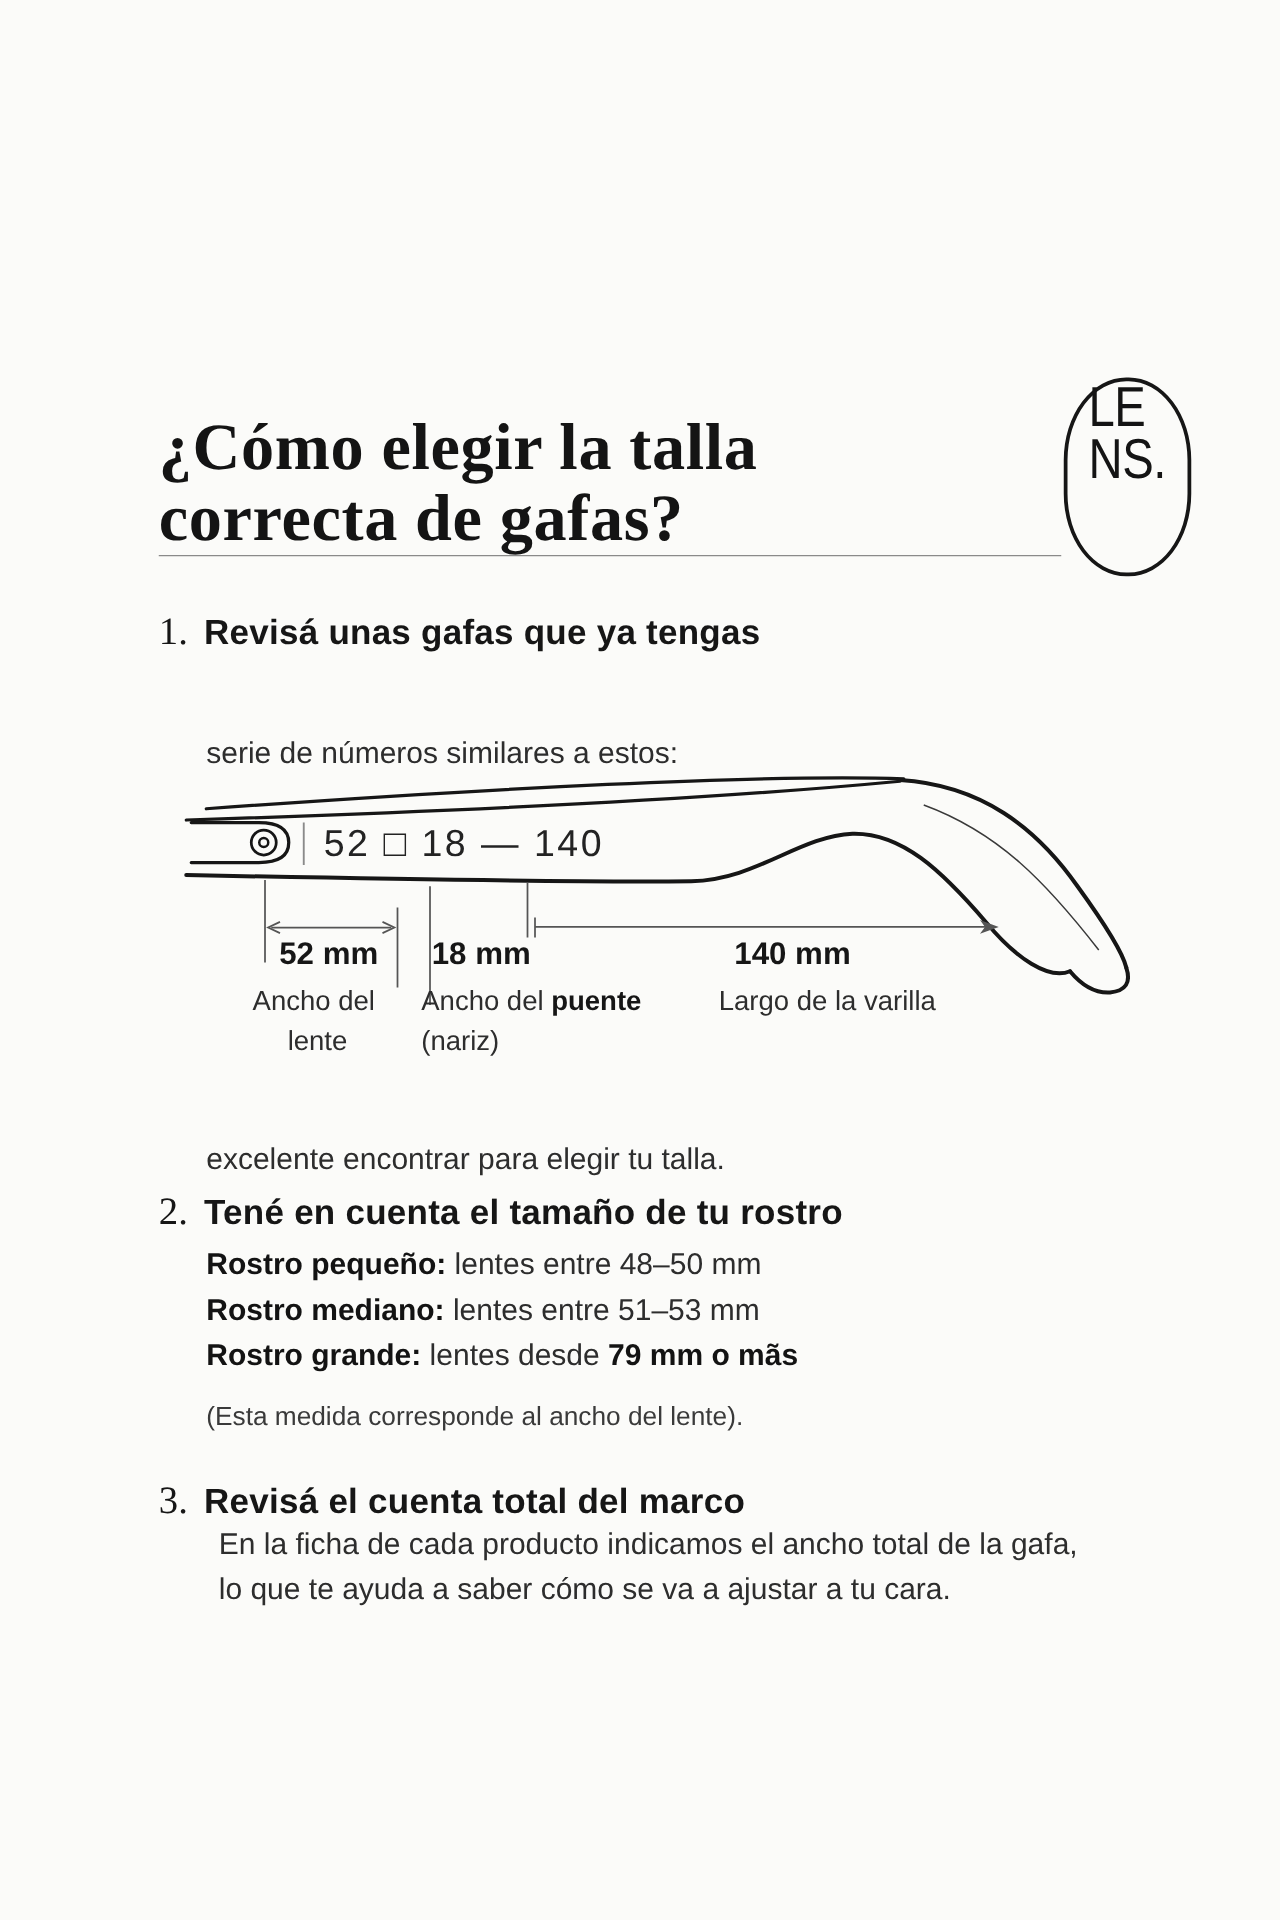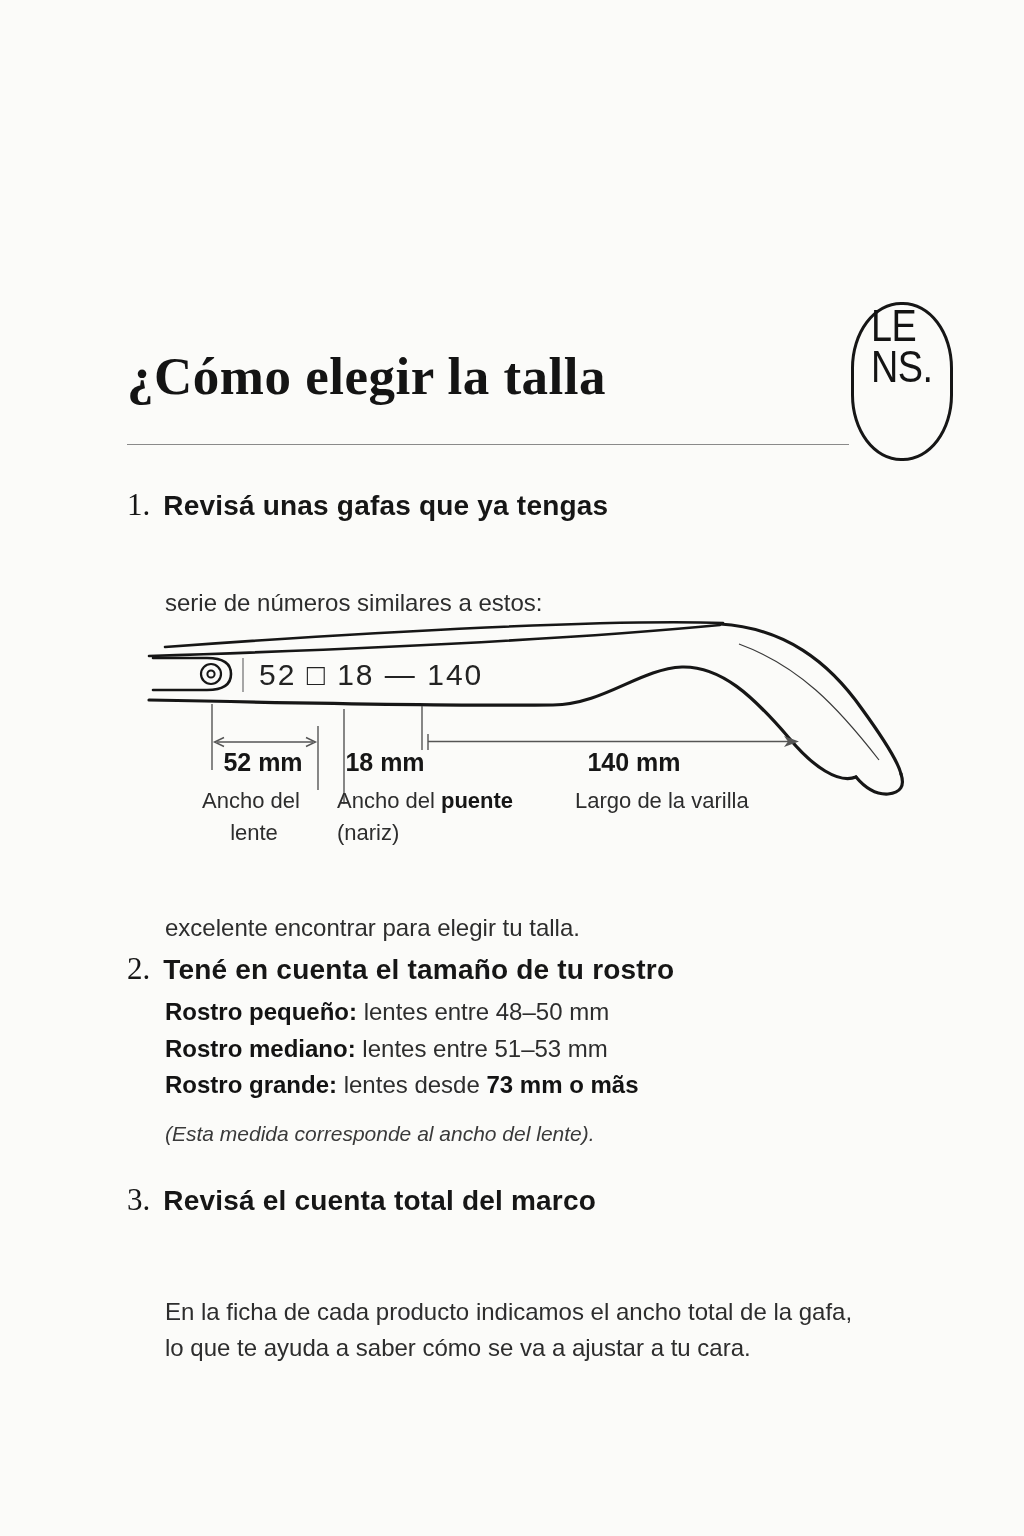--- a/index.html
+++ b/index.html
@@ -8,21 +8,21 @@
     position:relative;
     width:1024px;height:1536px;
     margin:0 auto;
     background:#fbfbf9;
     overflow:hidden;
     color:#1f1f1f;
     font-family:"Liberation Sans", sans-serif;
   }
   
   .title{
-    position:absolute;left:127px;top:312px;
+    position:absolute;left:127px;top:294px;
     font-family:"Liberation Serif", serif;
     font-weight:700;
     font-size:53px;line-height:57px;
     letter-spacing:0.5px;
     color:#141414;
   }
   .logo{
     position:absolute;left:851px;top:302px;
     width:96px;height:153px;
     border:3px solid #161616;
@@ -82,20 +82,21 @@
   .mm-value{font-size:25px;font-weight:700;fill:#161616;}
   .mm-label{font-size:22px;fill:#2d2d2d;}
 </style>
 </head>
 <body>
 
 <div class="page">
 
   <h1 class="title">
     <span>¿Cómo elegir la talla</span><br>
+    <span>correcta de gafas?</span>
   </h1>
 
   <div class="logo">
     <div class="logo-text">
       <span>LE</span><br>
       <span>NS.</span>
     </div>
   </div>
 
   <div class="rule"></div>
@@ -163,28 +164,28 @@
   </p>
 
   <div class="sec-heading" style="top:951px;">
     <span class="sec-num">2.</span>
     <span class="sec-title">Tené en cuenta el tamaño de tu rostro</span>
   </div>
 
   <div class="face-list" style="top:994px;">
     <div><b>Rostro pequeño:</b><span> lentes entre 48–50 mm</span><b></b></div>
     <div><b>Rostro mediano:</b><span> lentes entre 51–53 mm</span><b></b></div>
-    <div><b>Rostro grande:</b><span> lentes desde </span><b>73 mm o mãs</b></div>
+    <div><b>Rostro grande:</b><span> lentes desde </span><b>79 mm o mãs</b></div>
   </div>
 
-  <div class="note" style="top:1122px;font-style:italic;">(Esta medida corresponde al ancho del lente).</div>
+  <div class="note" style="top:1122px;">(Esta medida corresponde al ancho del lente).</div>
 
   <div class="sec-heading" style="top:1182px;">
     <span class="sec-num">3.</span>
     <span class="sec-title">Revisá el cuenta total del marco</span>
   </div>
 
-  <p class="para" style="top:1270px;">
+  <p class="para" style="top:1194px;margin-left:10px;">
     <span>En la ficha de cada producto indicamos el ancho total de la gafa,</span><br>
     <span>lo que te ayuda a saber cómo se va a ajustar a tu cara.</span>
   </p>
 
 </div>
 
 </body></html>

